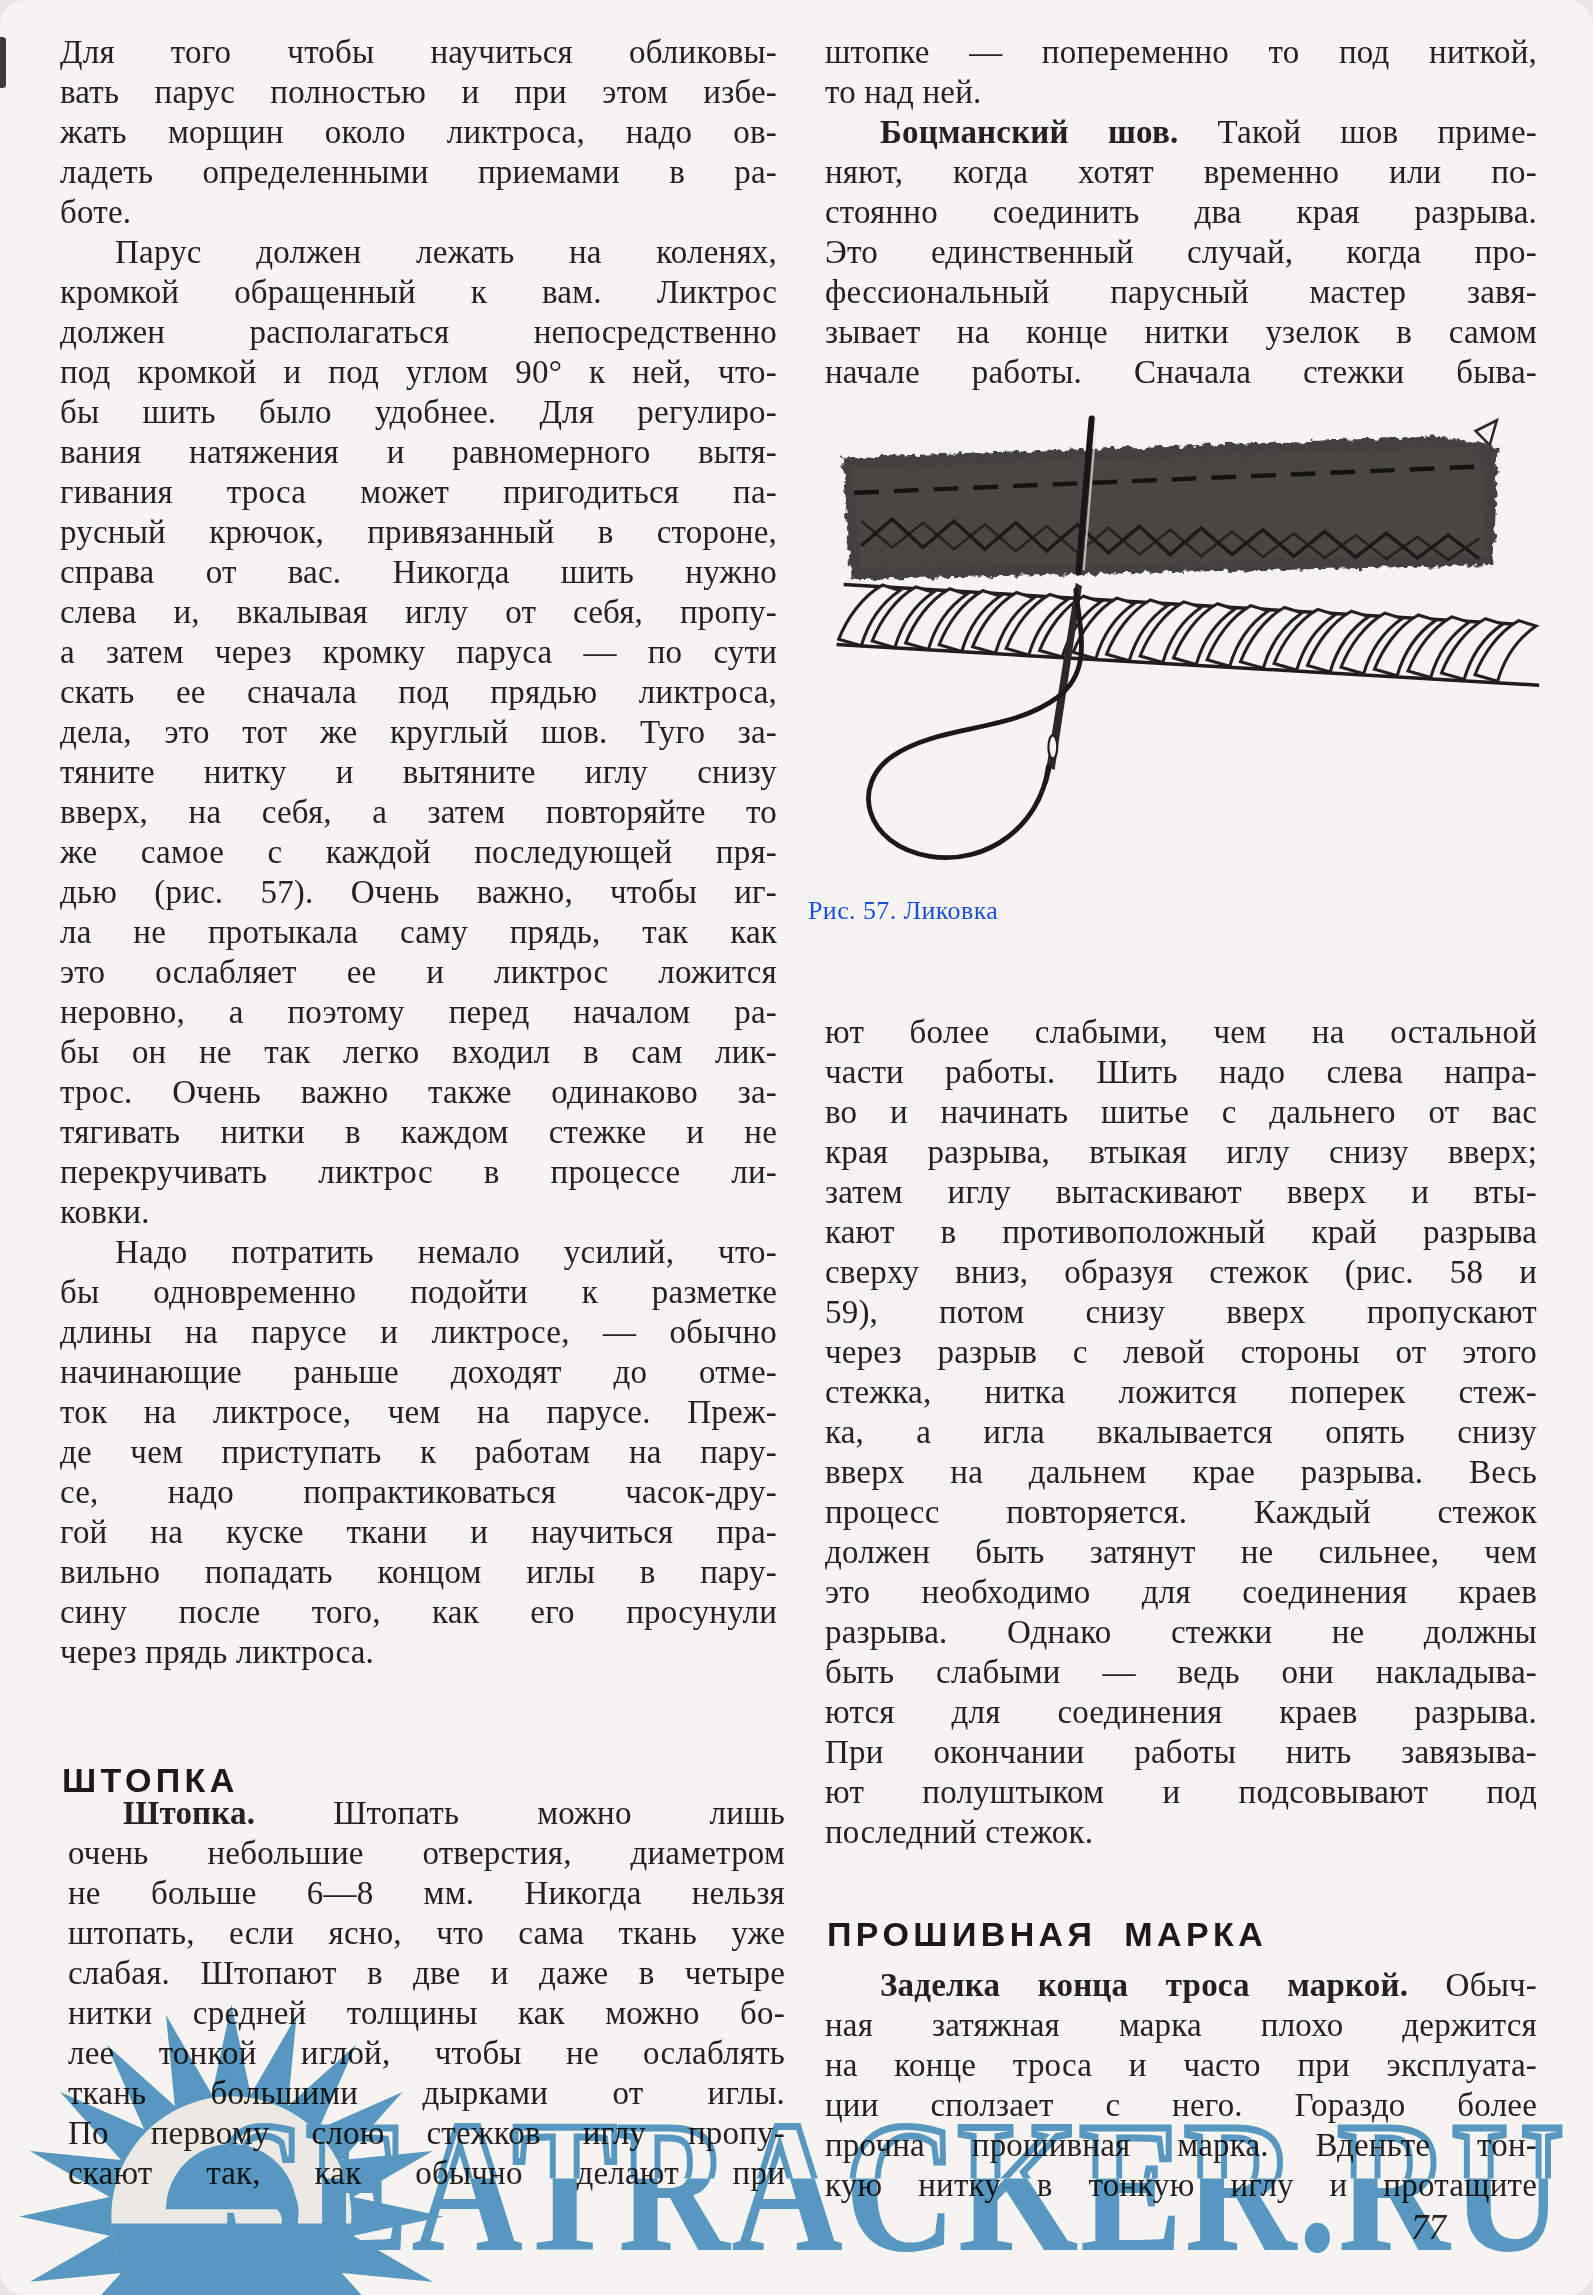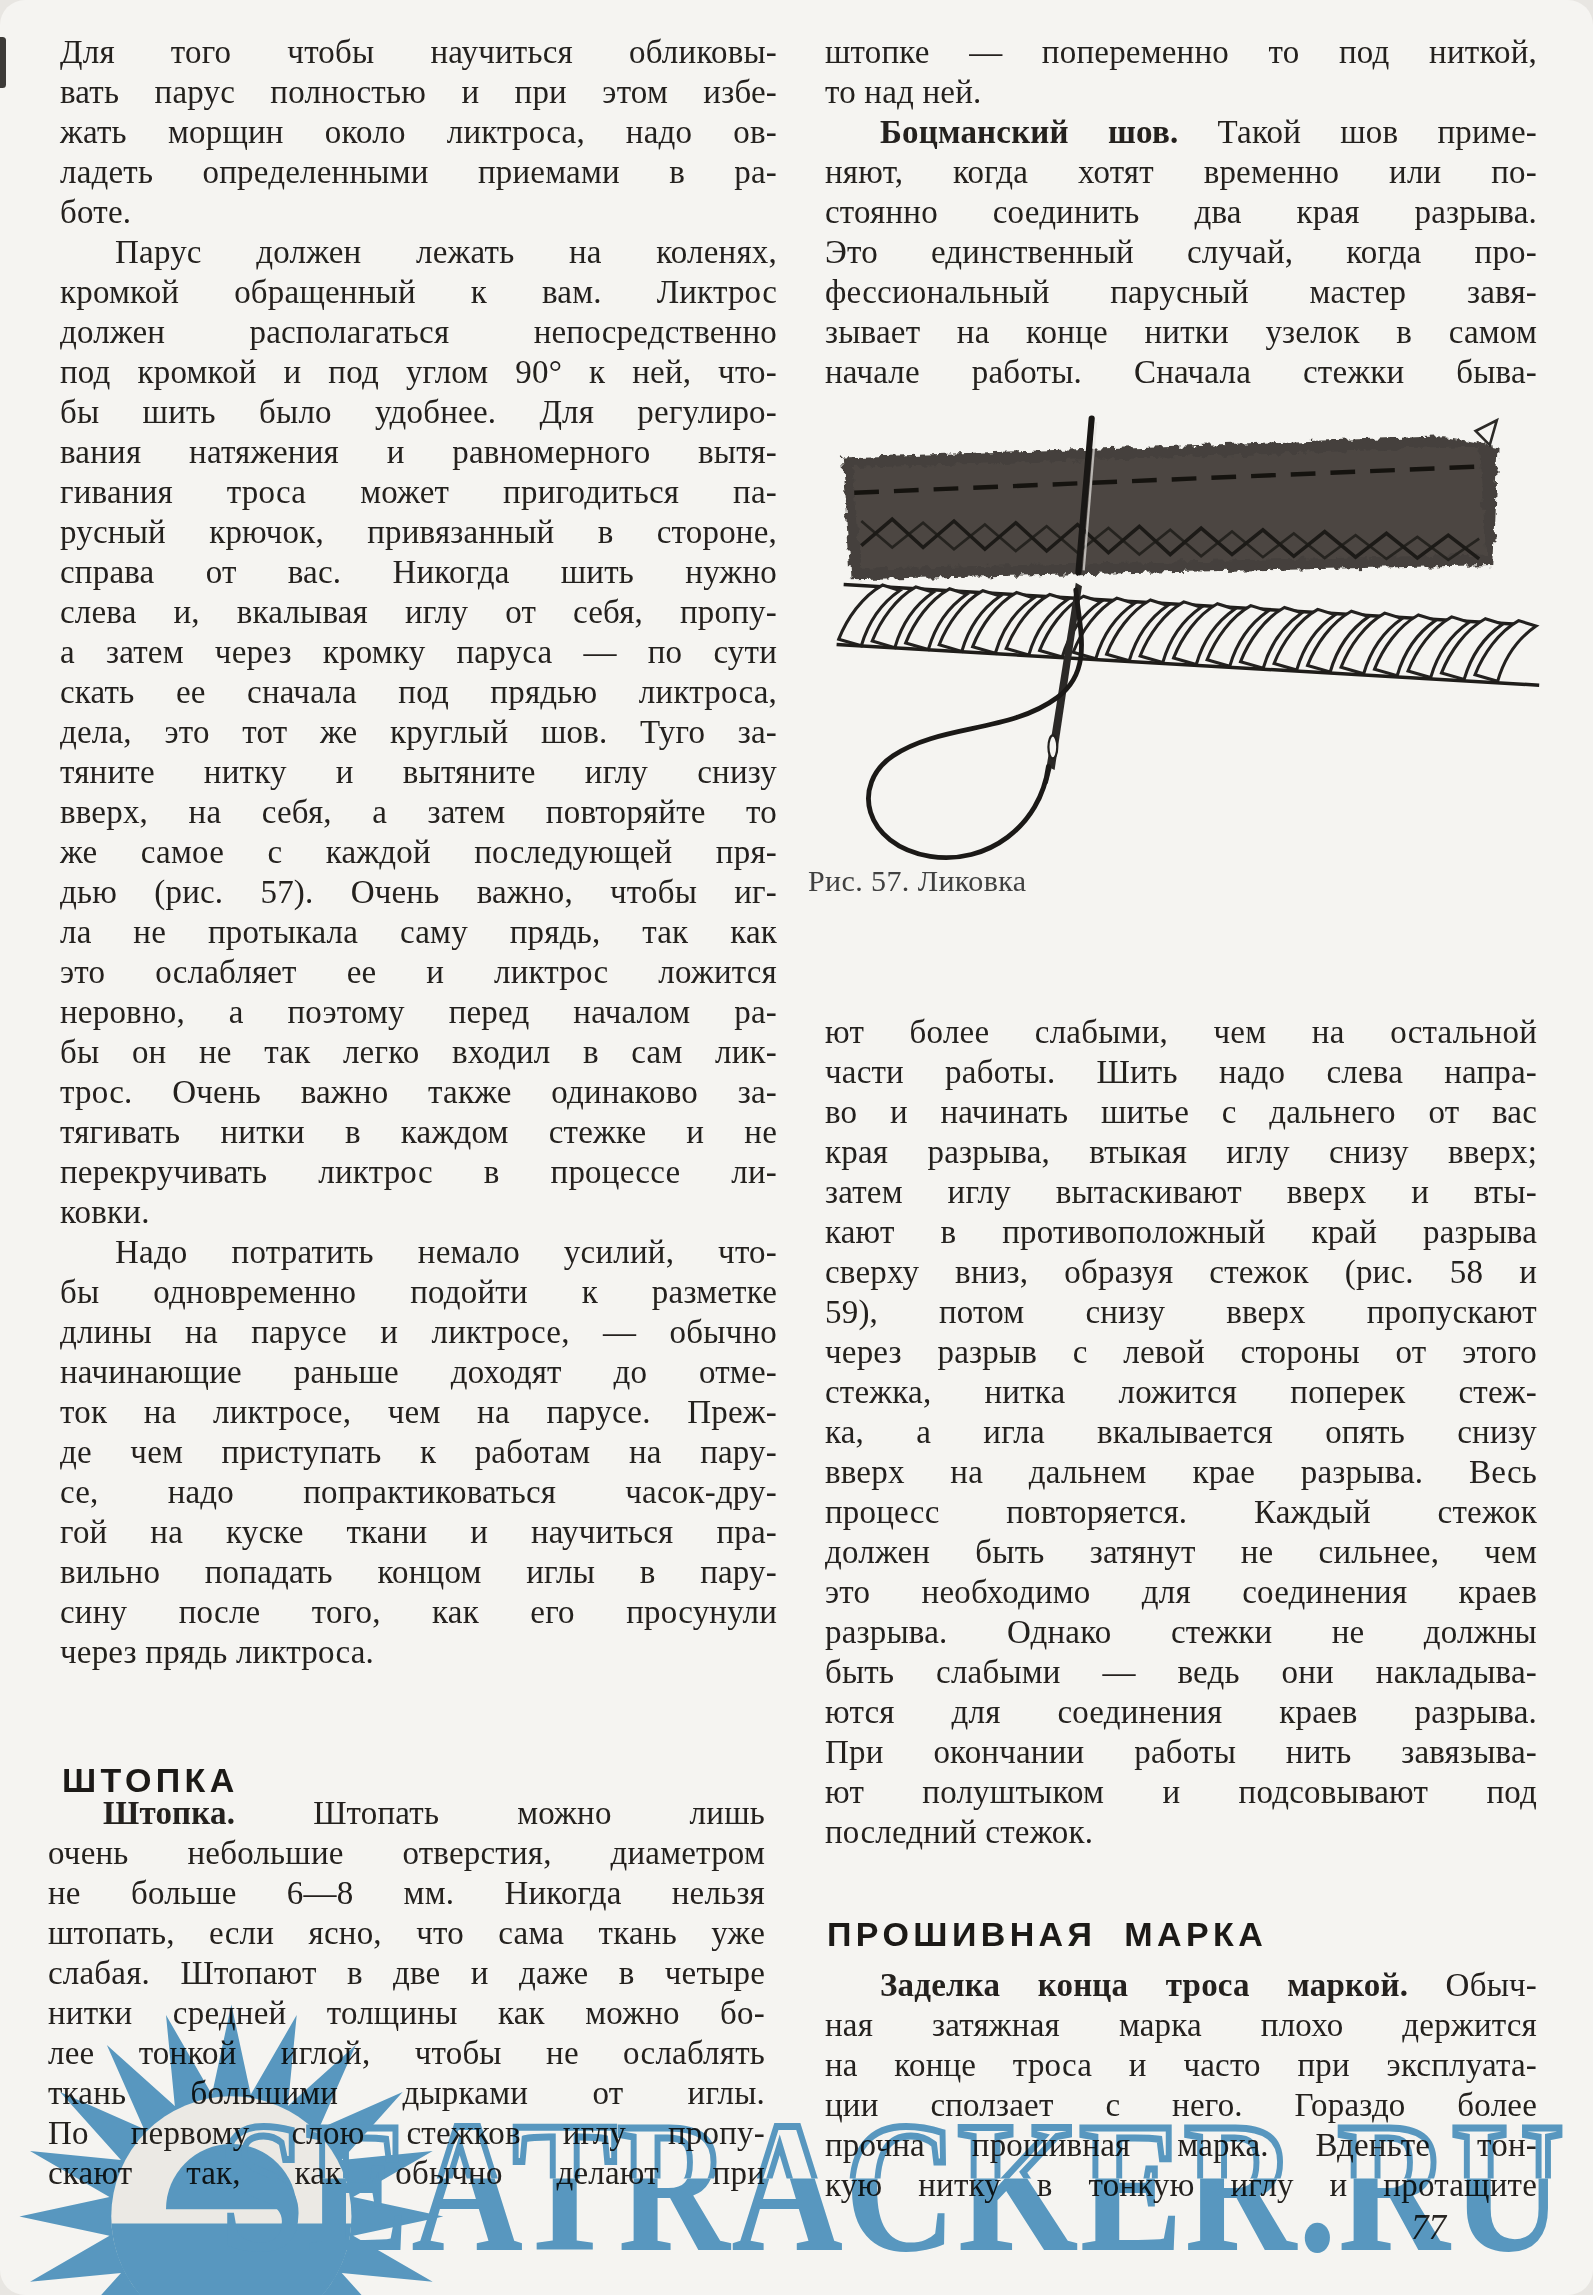--- a/index.html
+++ b/index.html
@@ -17,37 +17,37 @@
   .colblock{position:absolute;font-size:33px;line-height:40px;}
   .colblock .ln{
     text-align:justify;text-align-last:justify;
     white-space:normal;
     letter-spacing:0.2px;
   }
   .colblock .ln.end{text-align-last:left;}
   .colblock .ln.ind{text-indent:55px;}
   .colblock b{font-weight:bold;}
   #left-1 {left:60px;top:32px;width:717px;}
-  #left-2 {left:48px;top:1793px;width:717px;}
+  #left-2 {left:68px;top:1793px;width:717px;}
   #right-1{left:825px;top:32px;width:712px;}
   #right-2{left:825px;top:1012px;width:712px;}
   #right-3{left:825px;top:1965px;width:712px;}
   .sec-heading{
     position:absolute;
     font-family:"Liberation Sans","DejaVu Sans",sans-serif;
     font-weight:bold;font-size:34px;letter-spacing:4.4px;
     color:#1c1a17;
   }
   #heading-shtopka{left:62px;top:1727px;}
   #heading-marka{left:827px;top:1890px;word-spacing:14px;margin-top:25px;}
   
   #figure57{position:absolute;left:826px;top:413px;width:737px;height:464px;}
   #figure-caption{
-    position:absolute;left:808px;top:864px;
-    font-size:30px;letter-spacing:0.4px;color:#404040;
+    position:absolute;left:808px;top:896px;
+    font-size:26px;letter-spacing:0.4px;color:#1d4ed8;
   }
   
   #page-number{
     position:absolute;left:1411px;top:2208px;
     font-style:italic;font-size:35px;color:#2a2724;
   }
   
   #watermark{
     position:absolute;left:0;top:1925px;width:1593px;height:370px;
     mix-blend-mode:multiply;opacity:.93;

